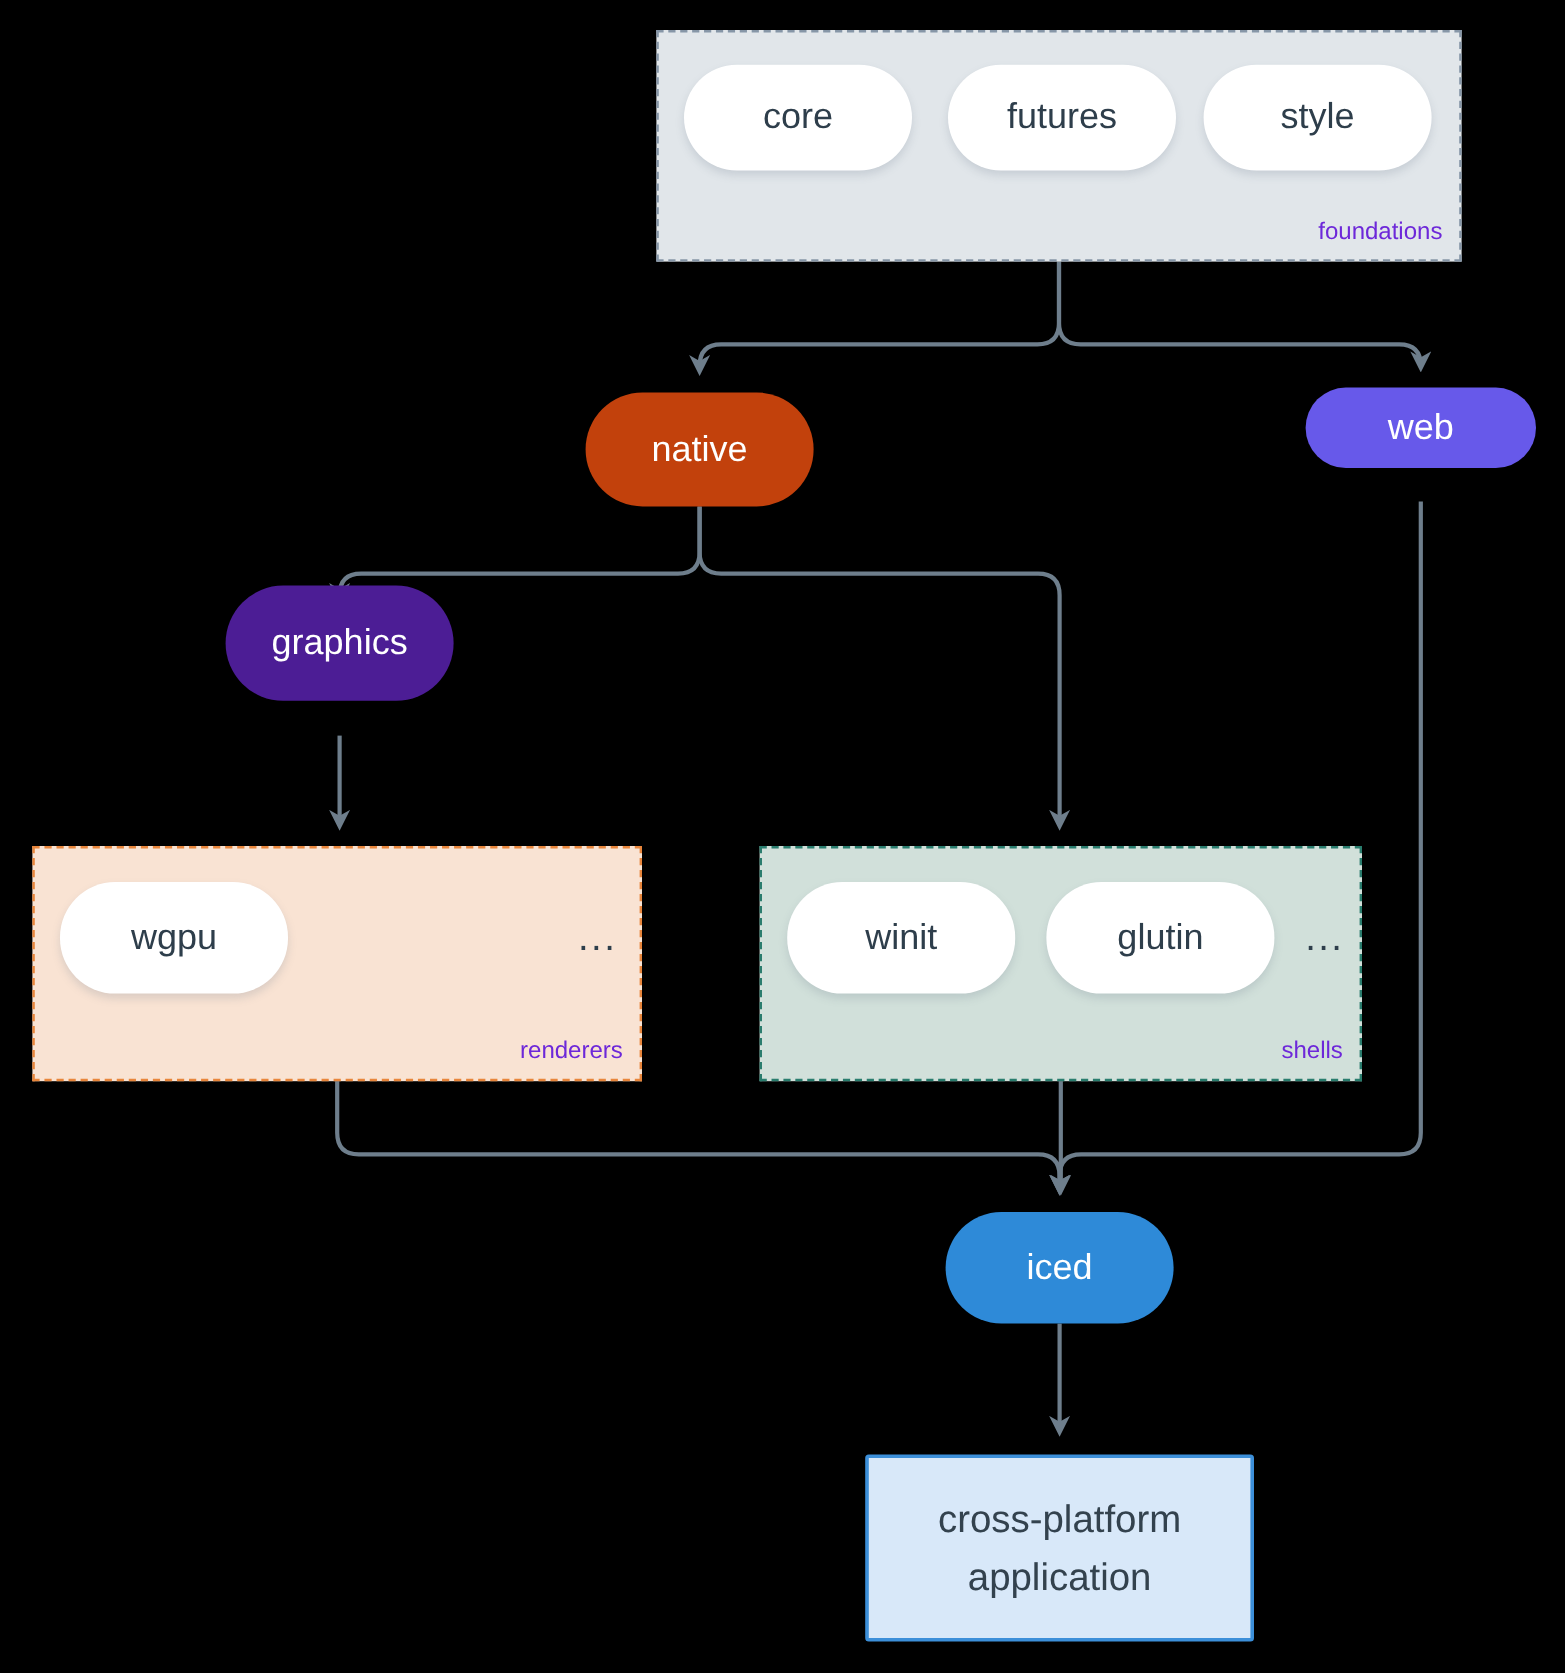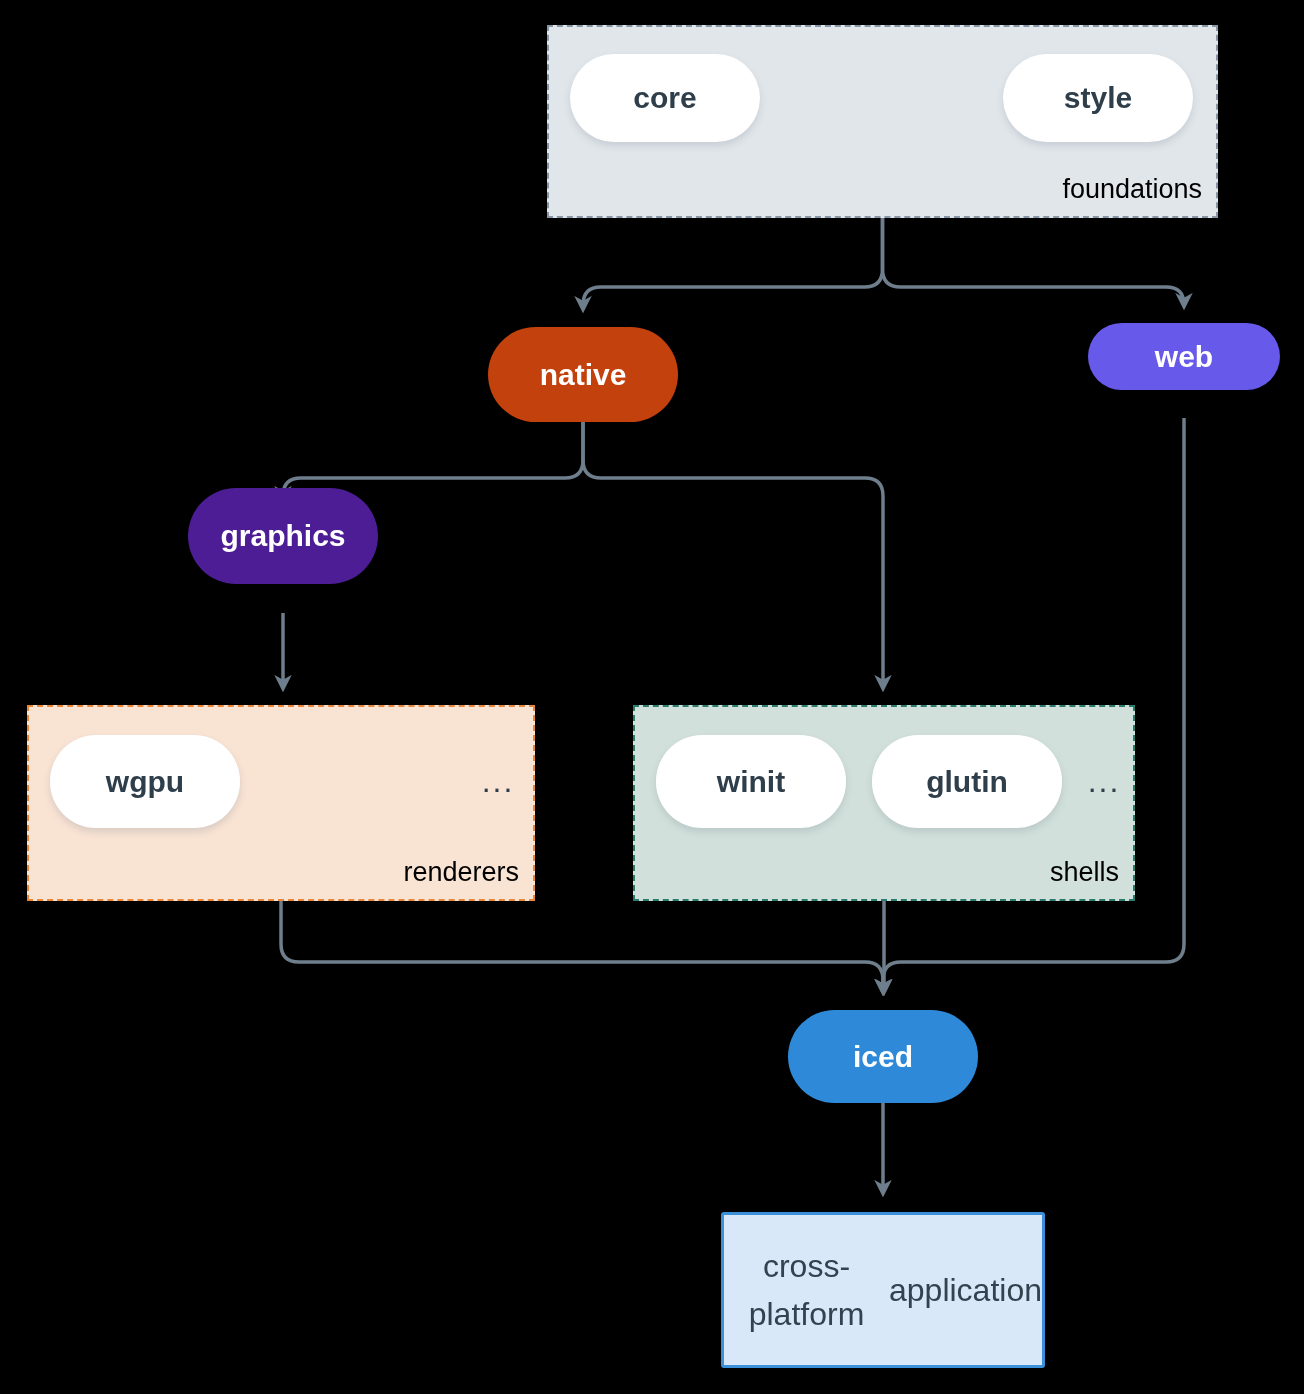--- a/index.html
+++ b/index.html
@@ -8,26 +8,26 @@
     font-family:"Liberation Sans","DejaVu Sans",sans-serif;
     overflow:hidden;
   }
   .edges{position:absolute;left:0;top:0;width:1304px;height:1394px;z-index:0;}
 
   
   .groupbox{position:absolute;box-sizing:border-box;z-index:1;}
   .box-foundations{left:547px;top:25px;width:671px;height:193px;background:#e1e6ea;border:2px dashed #8696a7;}
   .box-renderers{left:27px;top:705px;width:508px;height:196px;background:#f9e3d3;border:2px dashed #e8863c;}
   .box-shells{left:633px;top:705px;width:502px;height:196px;background:#d1e0da;border:2px dashed #2a7d6e;}
-  .group-label{position:absolute;right:14px;bottom:11px;font-size:27px;color:#000000;}
+  .group-label{position:absolute;right:14px;bottom:11px;font-size:20px;color:#6d28d9;}
 
   
   .pill{
     position:absolute;display:flex;align-items:center;justify-content:center;
-    font-size:30px;z-index:2;box-sizing:border-box;font-weight:bold;
+    font-size:30px;z-index:2;box-sizing:border-box;
   }
   .pill-white{background:#fff;color:#2e3e4b;border-radius:46px;box-shadow:0 4px 7px rgba(110,125,140,0.22);}
   .pill-core{left:570px;top:54px;width:190px;height:88px;}
   .pill-futures{left:790px;top:54px;width:190px;height:88px;}
   .pill-style{left:1003px;top:54px;width:190px;height:88px;}
   .pill-wgpu{left:50px;top:735px;width:190px;height:93px;}
   .pill-glow{left:265px;top:735px;width:190px;height:93px;}
   .pill-winit{left:656px;top:735px;width:190px;height:93px;}
   .pill-glutin{left:872px;top:735px;width:190px;height:93px;}
   .pill-colored{color:#fff;border-radius:48px;}
@@ -40,21 +40,21 @@
     position:absolute;display:flex;align-items:center;justify-content:center;
     font-size:32px;color:#2e3e4b;height:93px;top:735px;z-index:2;letter-spacing:2px;
   }
   .ellipsis-renderers{left:468px;width:60px;}
   .ellipsis-shells{left:1076px;width:56px;}
 
   
   .app-box{
     position:absolute;left:721px;top:1212px;width:324px;height:156px;z-index:1;
     background:#d8e8f9;border:3px solid #3c8fd9;border-radius:3px;box-sizing:border-box;
-    display:flex;flex-direction:row;align-items:center;justify-content:center;
+    display:flex;flex-direction:column;align-items:center;justify-content:center;
     color:#33424e;font-size:32px;line-height:48px;text-align:center;
   }
 </style>
 </head>
 <body>
 
 <div class="canvas">
 
   <svg class="edges" viewBox="0 0 1304 1394" xmlns="http://www.w3.org/2000/svg">
     <defs>
@@ -72,20 +72,21 @@
       <path d="M1184 418 L1184 944 Q1184 962 1166 962 L901 962 Q883 962 883 980 L883 992" marker-end="url(#arrow)"></path>
       <path d="M884 901 L884 992" marker-end="url(#arrow)"></path>
       <path d="M883 1103 L883 1193" marker-end="url(#arrow)"></path>
     </g>
   </svg>
 
   <div class="groupbox box-foundations">
     <span class="group-label">foundations</span>
   </div>
   <div class="pill pill-white pill-core">core</div>
+  <div class="pill pill-white pill-futures">futures</div>
   <div class="pill pill-white pill-style">style</div>
 
   <div class="pill pill-colored pill-native">native</div>
   <div class="pill pill-colored pill-web">web</div>
 
   <div class="pill pill-colored pill-graphics">graphics</div>
 
   <div class="groupbox box-renderers">
     <span class="group-label">renderers</span>
   </div>

